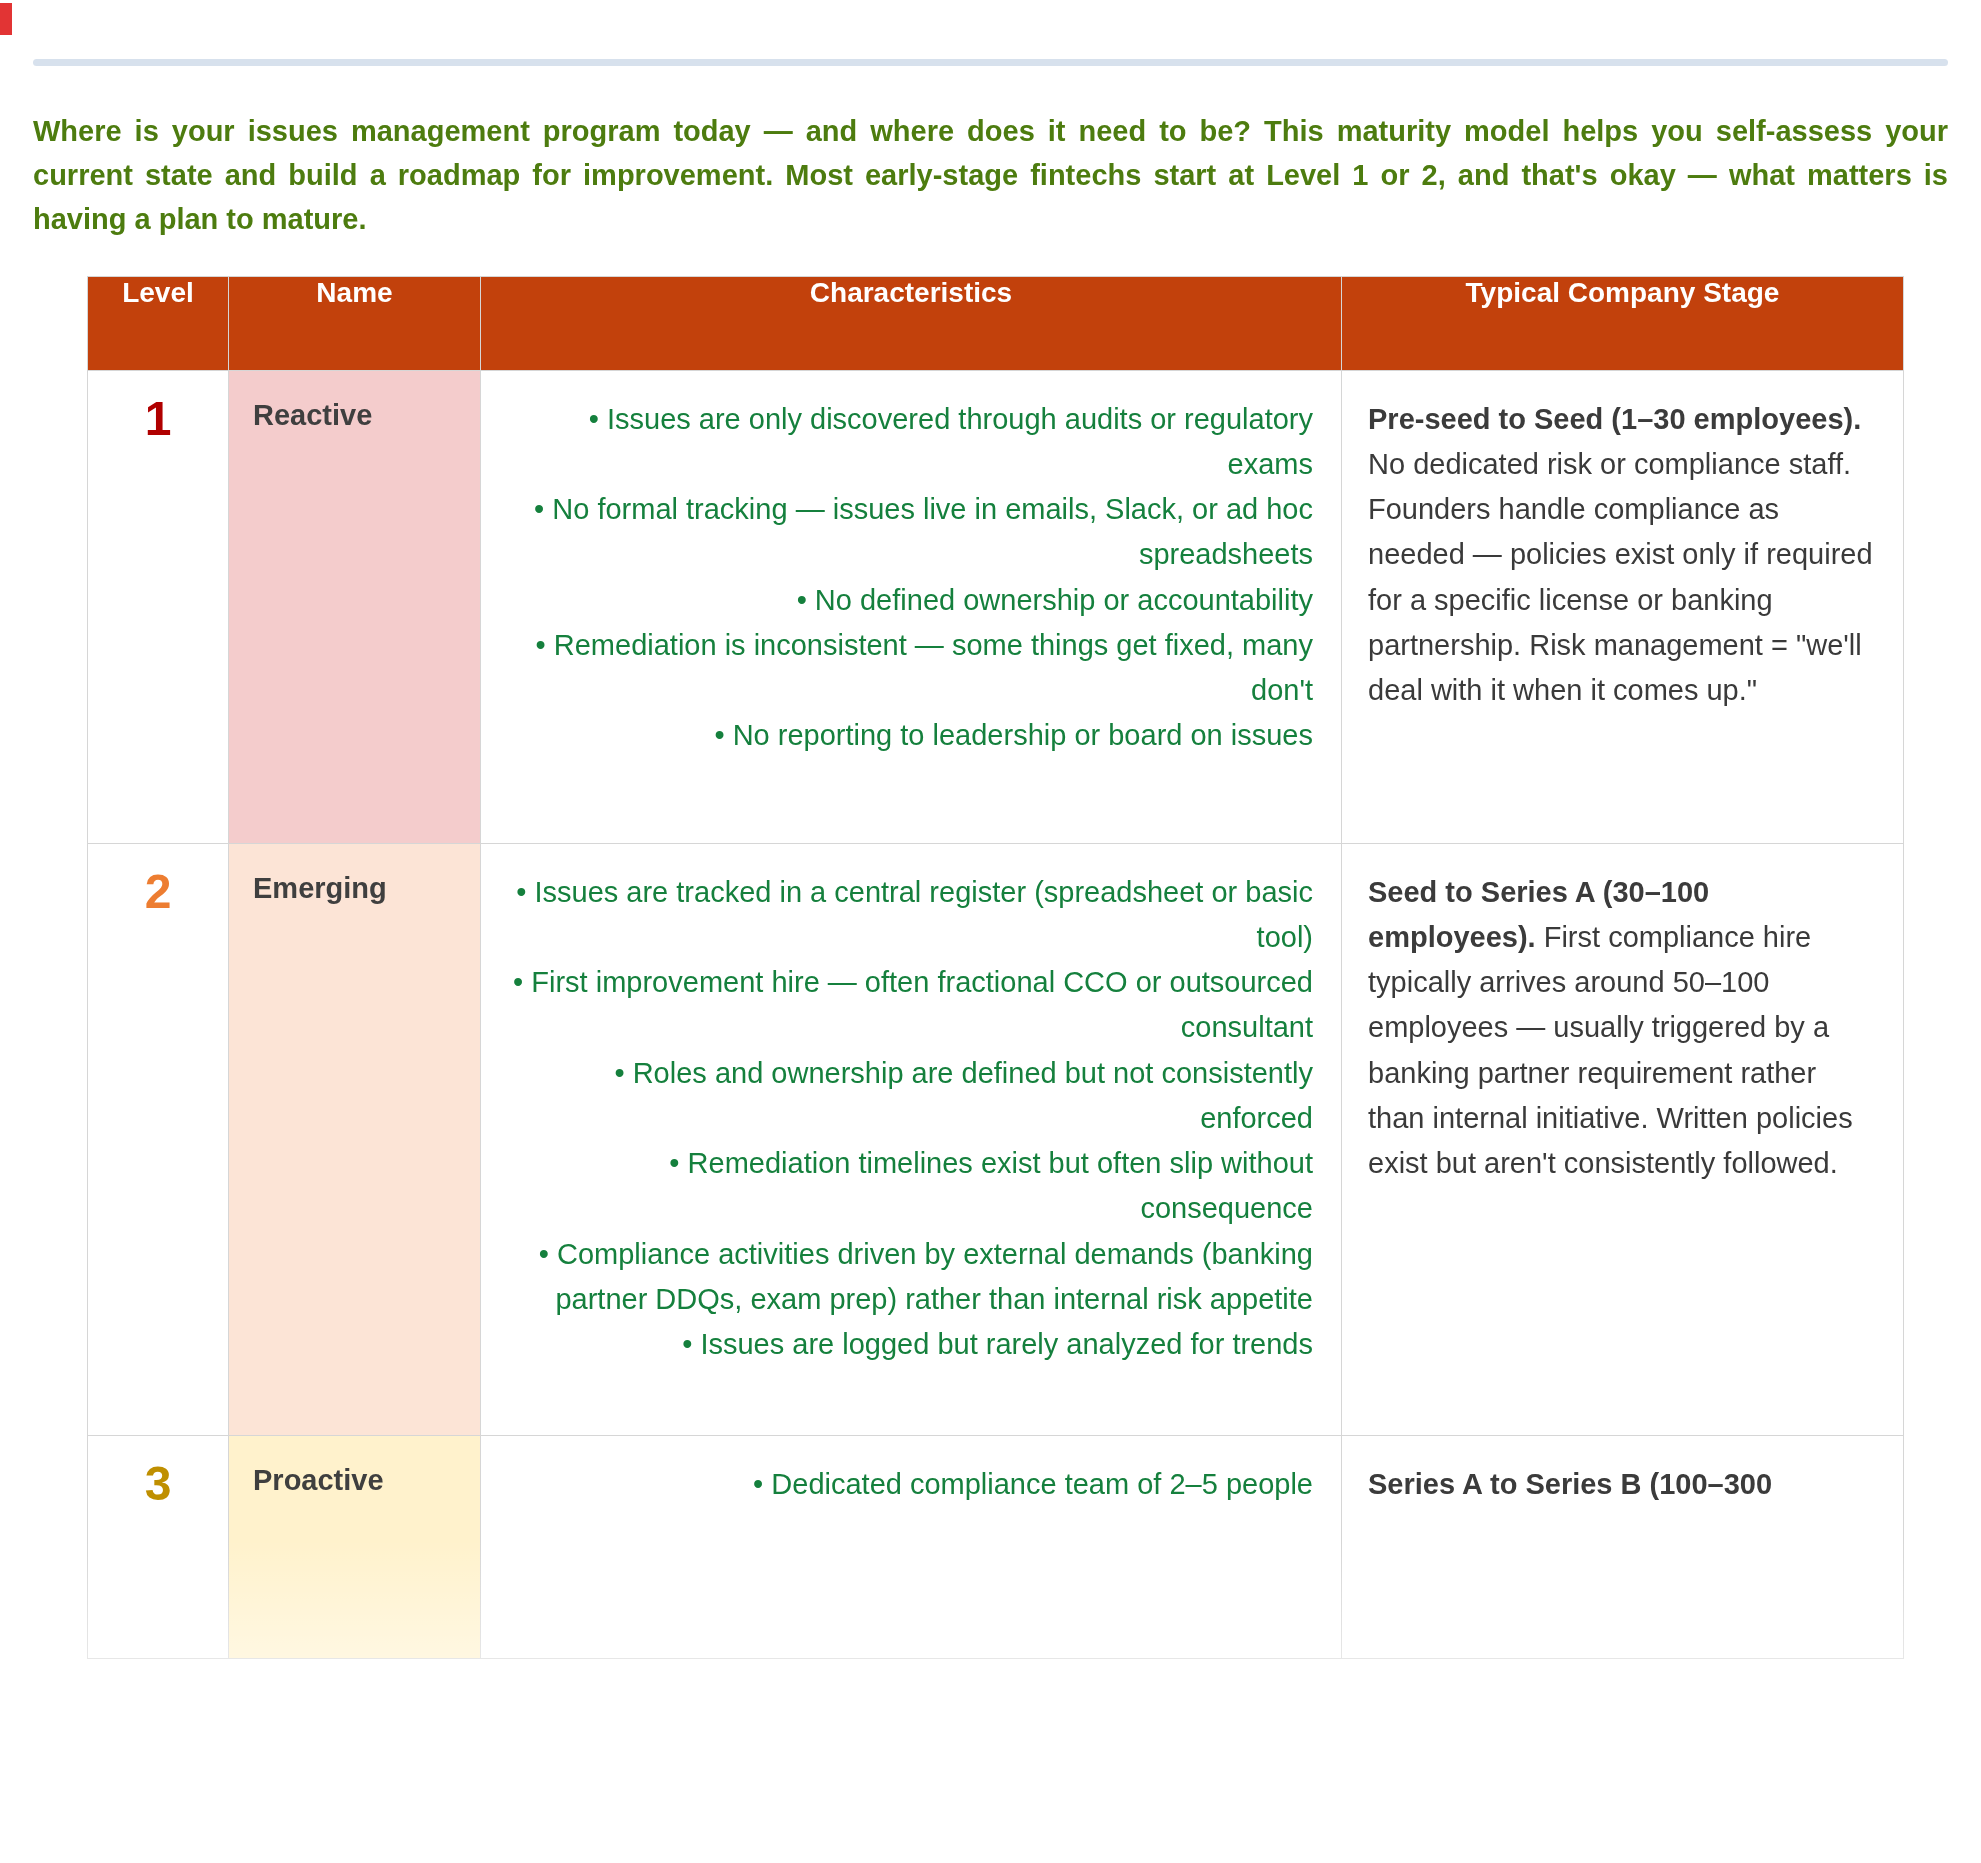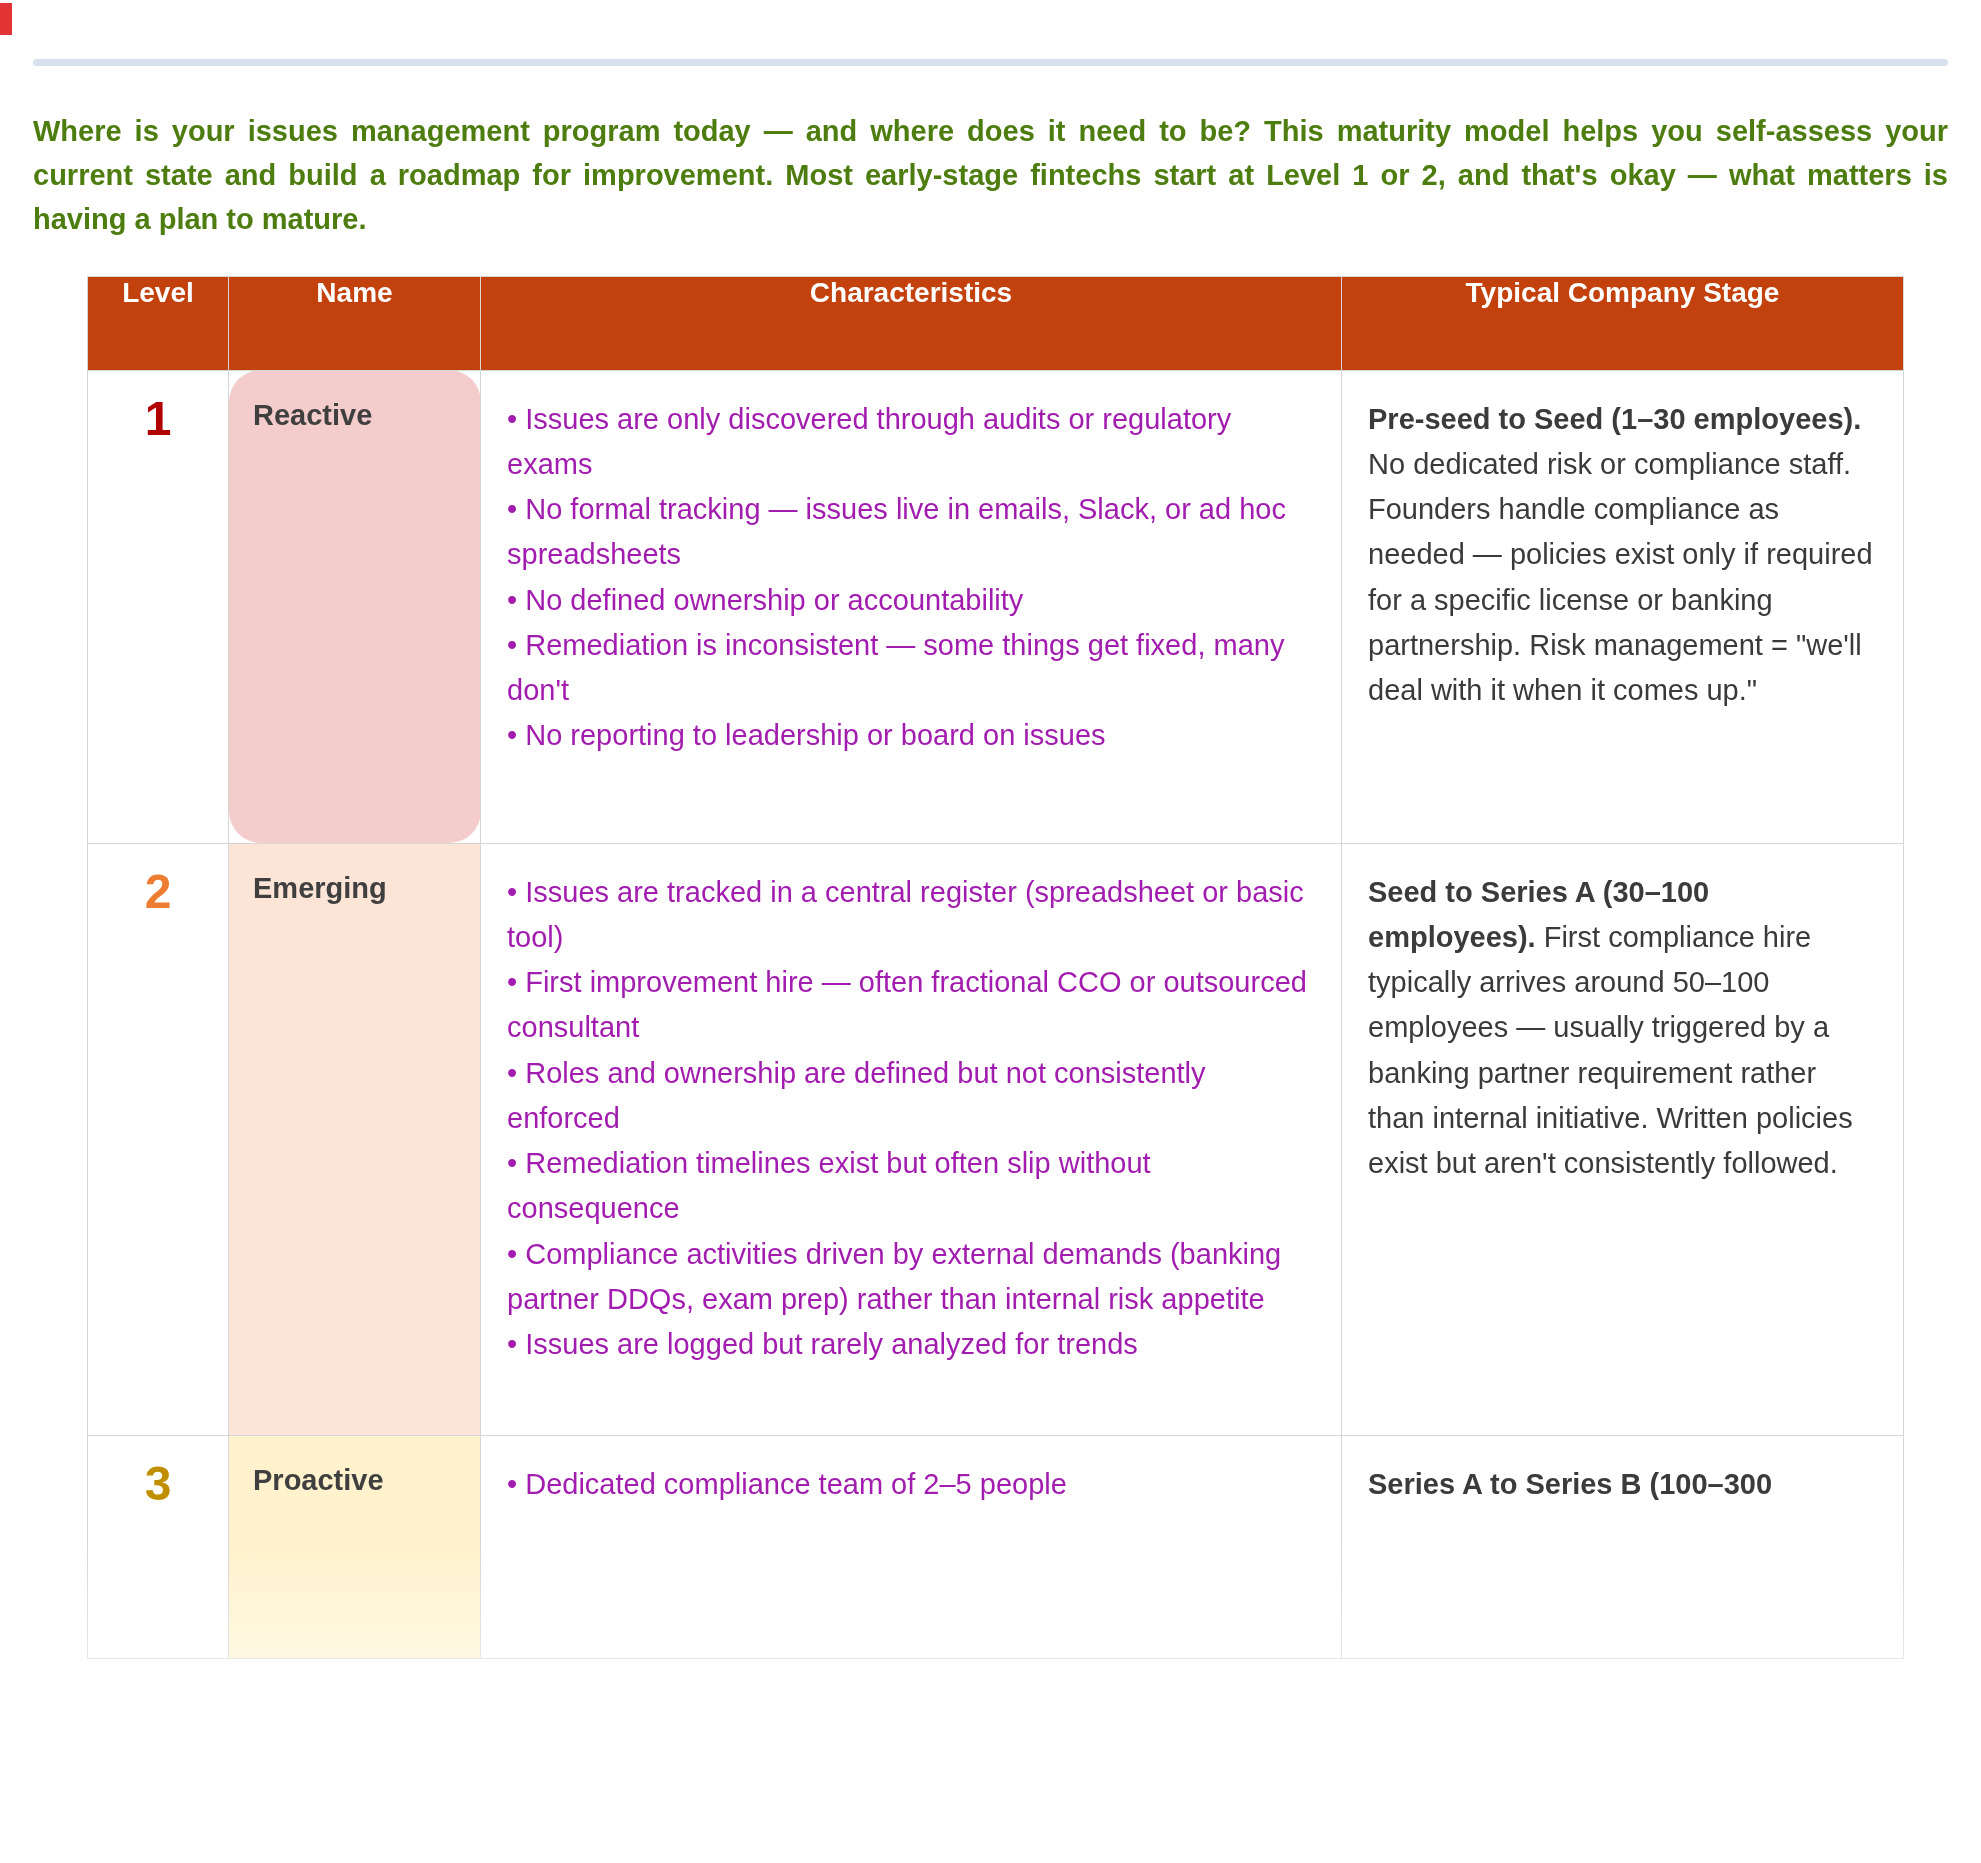--- a/index.html
+++ b/index.html
@@ -46,24 +46,24 @@
     text-align:center;font-weight:bold;font-size:48px;line-height:1.1;
     padding-top:22px;background:#ffffff;
   }
   tr.row-1 .level-num{color:#b00000;}
   tr.row-2 .level-num{color:#ed7d31;}
   tr.row-3 .level-num{color:#bf8f00;}
   td.name-cell{
     font-weight:bold;color:#3f3f3f;font-size:29px;
     padding:28px 11px 11px 24px;
   }
-  tr.row-1 td.name-cell{background:#f4cccc;border-radius:32px;}
+  tr.row-1 td.name-cell{background:#f4cccc;}
   tr.row-2 td.name-cell{background:#fce4d6;}
   tr.row-3 td.name-cell{background:#fff2cc;}
-  td.chars-cell{padding:26px 28px 18.6px 26px;line-height:1.56;color:#a21caf;}
+  td.chars-cell{padding:26px 28px 18.6px 26px;line-height:1.56;color:#15803d;text-align:right;}
   td.stage-cell{padding:26px 24px 18.6px 26px;line-height:1.56;color:#3a3a3a;}
   .stage-lead{font-weight:bold;color:#3b3b3b;margin-top:8px;}
   .bullet-line{margin:0;}
   .fade-overlay{
     position:absolute;left:0;top:1540px;width:1981px;height:324px;
     pointer-events:none;
     background:linear-gradient(to bottom,
       rgba(255,255,255,0) 0%,
       rgba(255,255,255,0.35) 30%,
       rgba(255,255,255,0.62) 55%,

